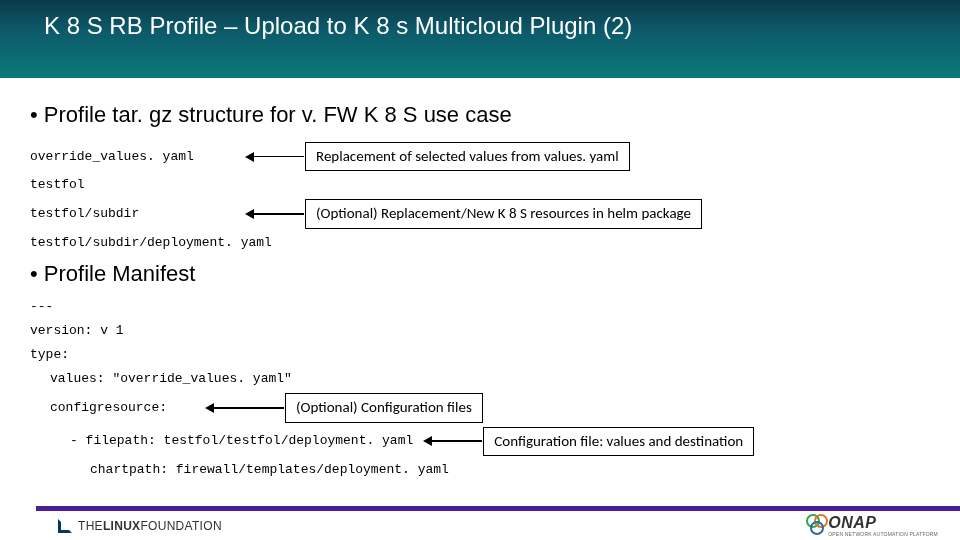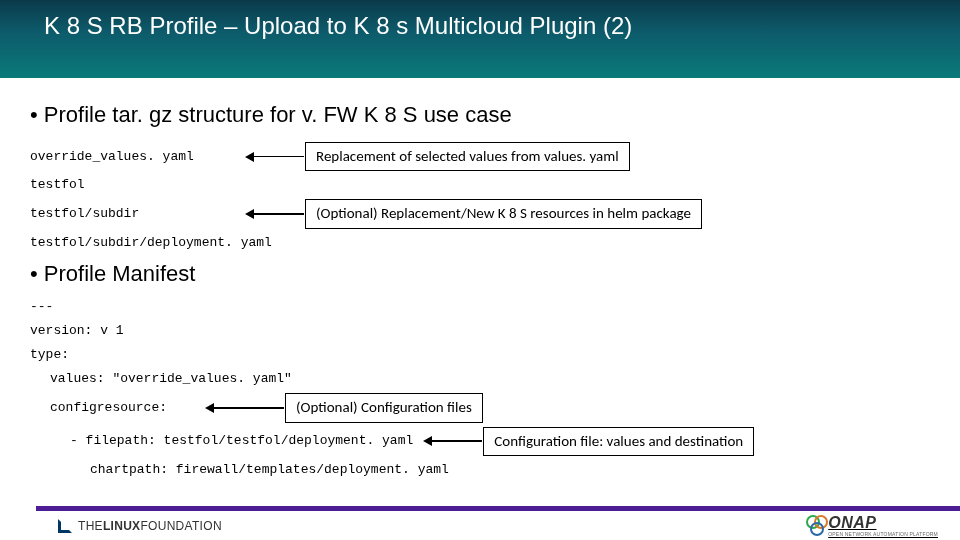--- a/index.html
+++ b/index.html
@@ -12,21 +12,21 @@
   .row { display: flex; align-items: center; }
   .label-box { border: 1.5px solid #000; padding: 2px 10px; font-family: Calibri, Arial, sans-serif; font-size: 15px; white-space: nowrap; }
   .arrow-line { height: 1.5px; background: #000; flex: 0 0 auto; }
   .arrow-left { width: 0; height: 0; border-top: 5px solid transparent; border-bottom: 5px solid transparent; border-right: 9px solid #000; }
   .gap { height: 4px; }
   .section2 { margin-top: 8px; }
   .footer { position: absolute; bottom: 0; left: 0; right: 0; height: 34px; border-top: 5px solid #4c1d95; display: flex; align-items: center; justify-content: space-between; padding: 0 22px; margin-left: 36px; }
   .lf-logo { display: flex; align-items: center; font-weight: 700; font-size: 12px; letter-spacing: 0.3px; color: #333; }
   .lf-cube { width: 14px; height: 14px; border: 3px solid #003764; border-right-color: transparent; border-top-color: transparent; margin-right: 6px; transform: rotate(0deg); position: relative; }
   .lf-logo .thin { font-weight: 400; }
-  .onap-logo { display: flex; align-items: center; gap: 0; text-decoration: underline; }
+  .onap-logo { display: flex; align-items: flex-start; gap: 0; }
   .onap-rings { position: relative; width: 22px; height: 22px; }
   .ring { position: absolute; border-radius: 50%; border: 2px solid; width: 14px; height: 14px; }
   .r1 { border-color: #2aa84a; left: 0; top: 0; }
   .r2 { border-color: #d87a2a; left: 8px; top: 0; }
   .r3 { border-color: #2a6aa8; left: 4px; top: 7px; }
   .onap-text { font-weight: 900; font-size: 16px; color: #333; font-style: italic; letter-spacing: 0.5px; }
   .onap-sub { font-size: 5px; color: #666; letter-spacing: 0.2px; line-height: 1; }
   .indent1 { padding-left: 20px; }
   .indent2 { padding-left: 40px; }
   .indent3 { padding-left: 60px; }

